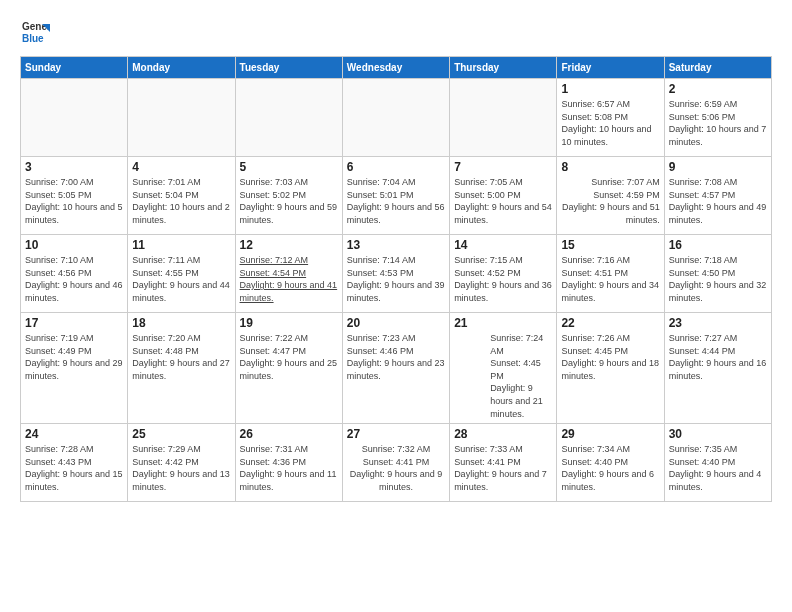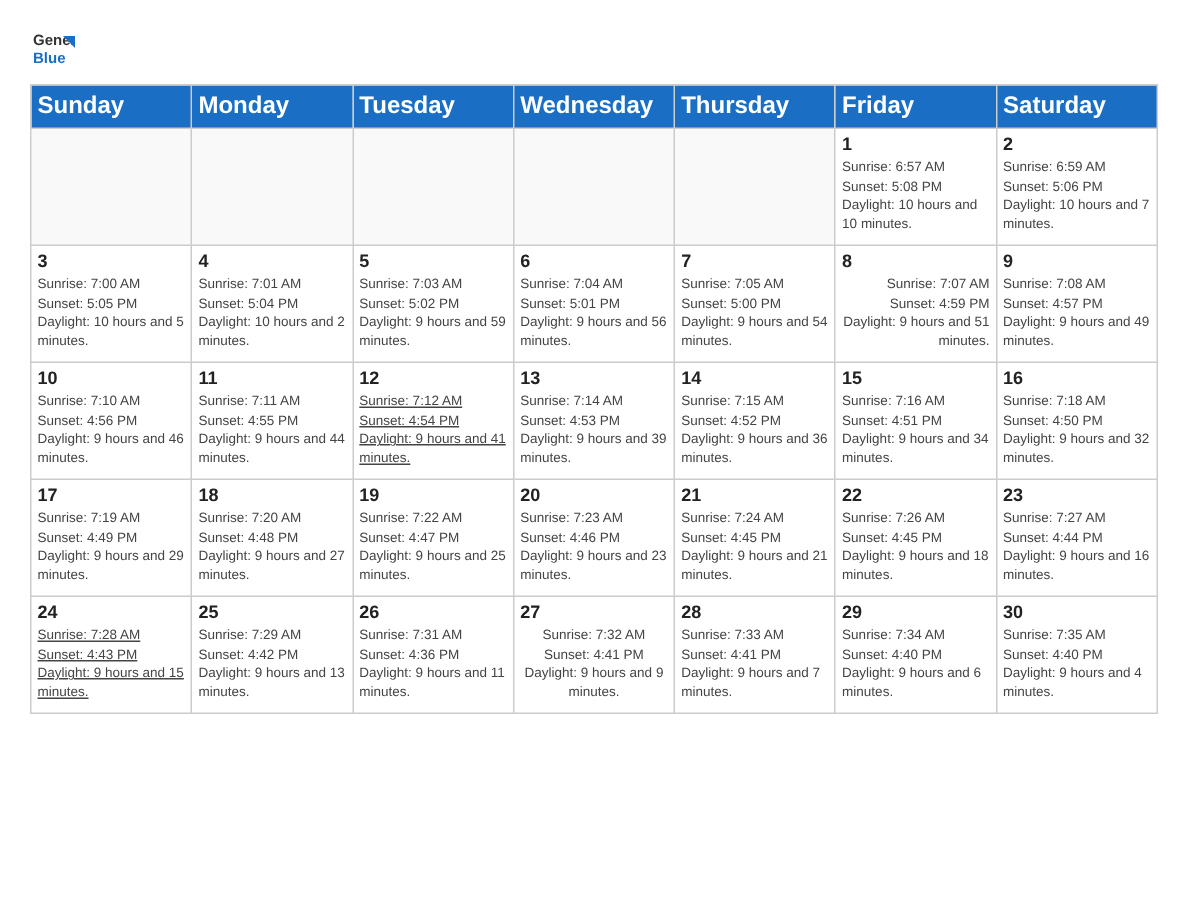--- a/index.html
+++ b/index.html
@@ -45,21 +45,21 @@
       margin-top: 2px;
     }
     .calendar {
       width: 100%;
       border-collapse: collapse;
       table-layout: fixed;
     }
     .calendar th {
       background: #1a6fc4;
       color: #fff;
-      font-size: 16px;
+      font-size: 10px;
       font-weight: bold;
       padding: 5px 4px;
       text-align: left;
       border: 1px solid #ccc;
     }
     .calendar td {
       border: 1px solid #ccc;
       vertical-align: top;
       padding: 3px 4px;
       font-size: 9.5px;
@@ -241,41 +241,41 @@
 Daylight: 9 hours and 25 minutes.</div>
           </td>
           <td>
             <span class="day-num">20</span>
             <div class="day-info" style="white-space: pre-line;">Sunrise: 7:23 AM
 Sunset: 4:46 PM
 Daylight: 9 hours and 23 minutes.</div>
           </td>
           <td>
             <span class="day-num">21</span>
-            <div class="day-info" style="white-space: pre-line;">Sunrise: 7:24 AM
+            <div class="day-info" style="white-space: pre-line; margin-left: 36px;">Sunrise: 7:24 AM
 Sunset: 4:45 PM
 Daylight: 9 hours and 21 minutes.</div>
           </td>
           <td>
             <span class="day-num">22</span>
             <div class="day-info" style="white-space: pre-line;">Sunrise: 7:26 AM
 Sunset: 4:45 PM
 Daylight: 9 hours and 18 minutes.</div>
           </td>
           <td>
             <span class="day-num">23</span>
             <div class="day-info" style="white-space: pre-line;">Sunrise: 7:27 AM
 Sunset: 4:44 PM
 Daylight: 9 hours and 16 minutes.</div>
           </td>
         </tr>
         <tr>
           <td>
             <span class="day-num">24</span>
-            <div class="day-info" style="white-space: pre-line; text-decoration: underline;">Sunrise: 7:28 AM
+            <div class="day-info" style="white-space: pre-line;">Sunrise: 7:28 AM
 Sunset: 4:43 PM
 Daylight: 9 hours and 15 minutes.</div>
           </td>
           <td>
             <span class="day-num">25</span>
             <div class="day-info" style="white-space: pre-line;">Sunrise: 7:29 AM
 Sunset: 4:42 PM
 Daylight: 9 hours and 13 minutes.</div>
           </td>
           <td>

